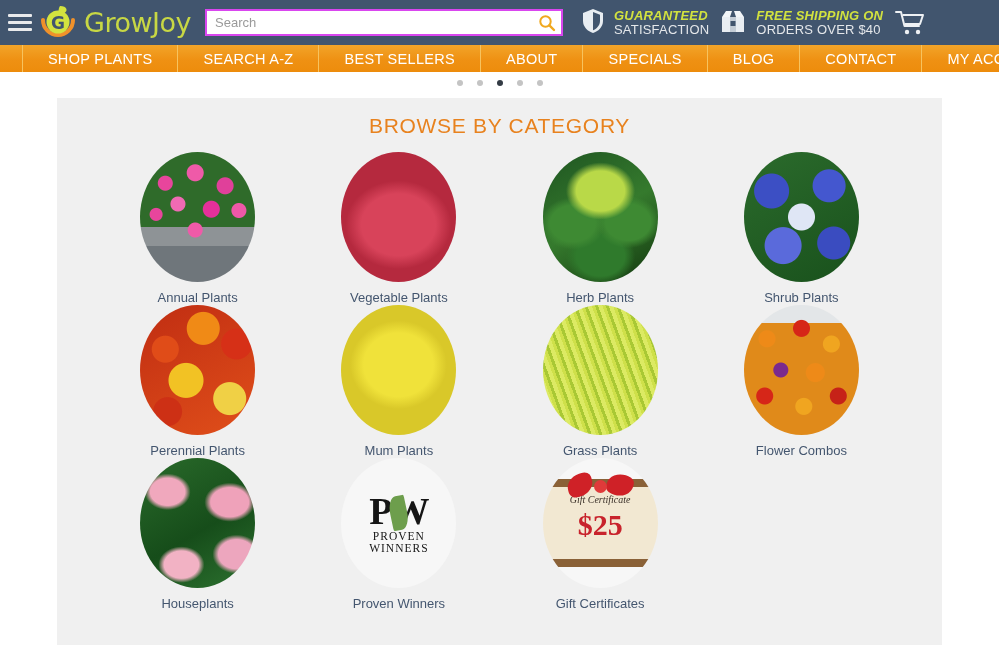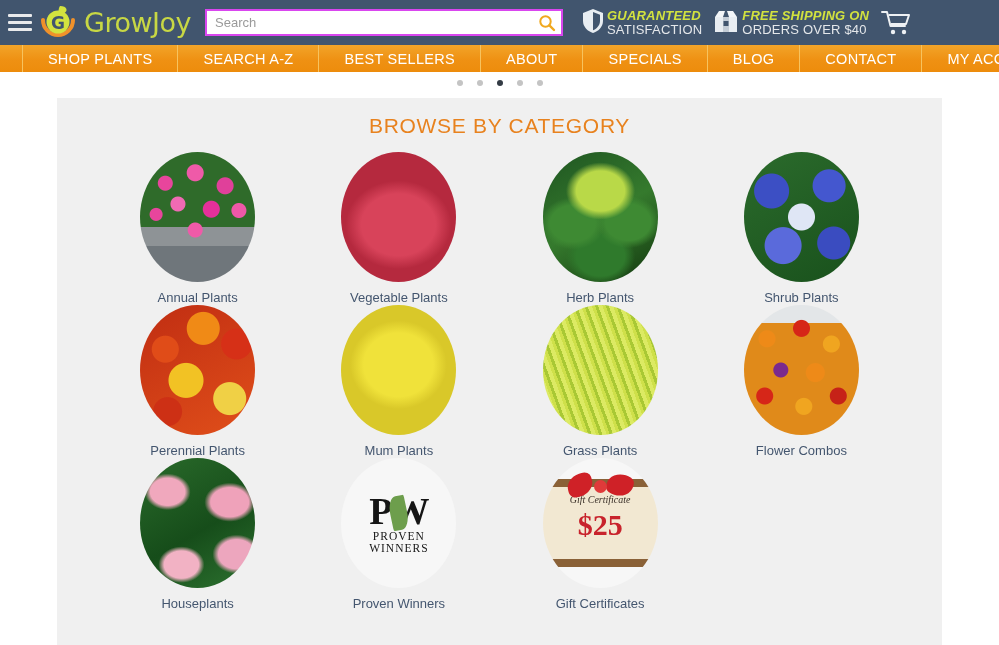--- a/index.html
+++ b/index.html
@@ -62,21 +62,21 @@
   .search-input::placeholder { color: #9a9a9a; }
   .search-btn {
     position: absolute; right: 4px; top: 50%;
     transform: translateY(-50%);
     width: 20px; height: 20px;
     background: transparent; border: 0; padding: 0;
     cursor: pointer; line-height: 0;
   }
 
   .promos { display: flex; align-items: center; gap: 10px; margin-left: 18px; }
-  .promo { display: flex; align-items: center; gap: 2px; }
+  .promo { display: flex; align-items: center; gap: 9px; }
   .promo-txt { line-height: 1.05; }
   .promo-top {
     display: block;
     font-size: 13px; font-weight: bold; font-style: italic;
     color: #d2e23f; letter-spacing: .2px; white-space: nowrap;
   }
   .promo-bot {
     display: block;
     font-size: 13px; color: #e4e7ea; letter-spacing: .2px; white-space: nowrap;
   }

